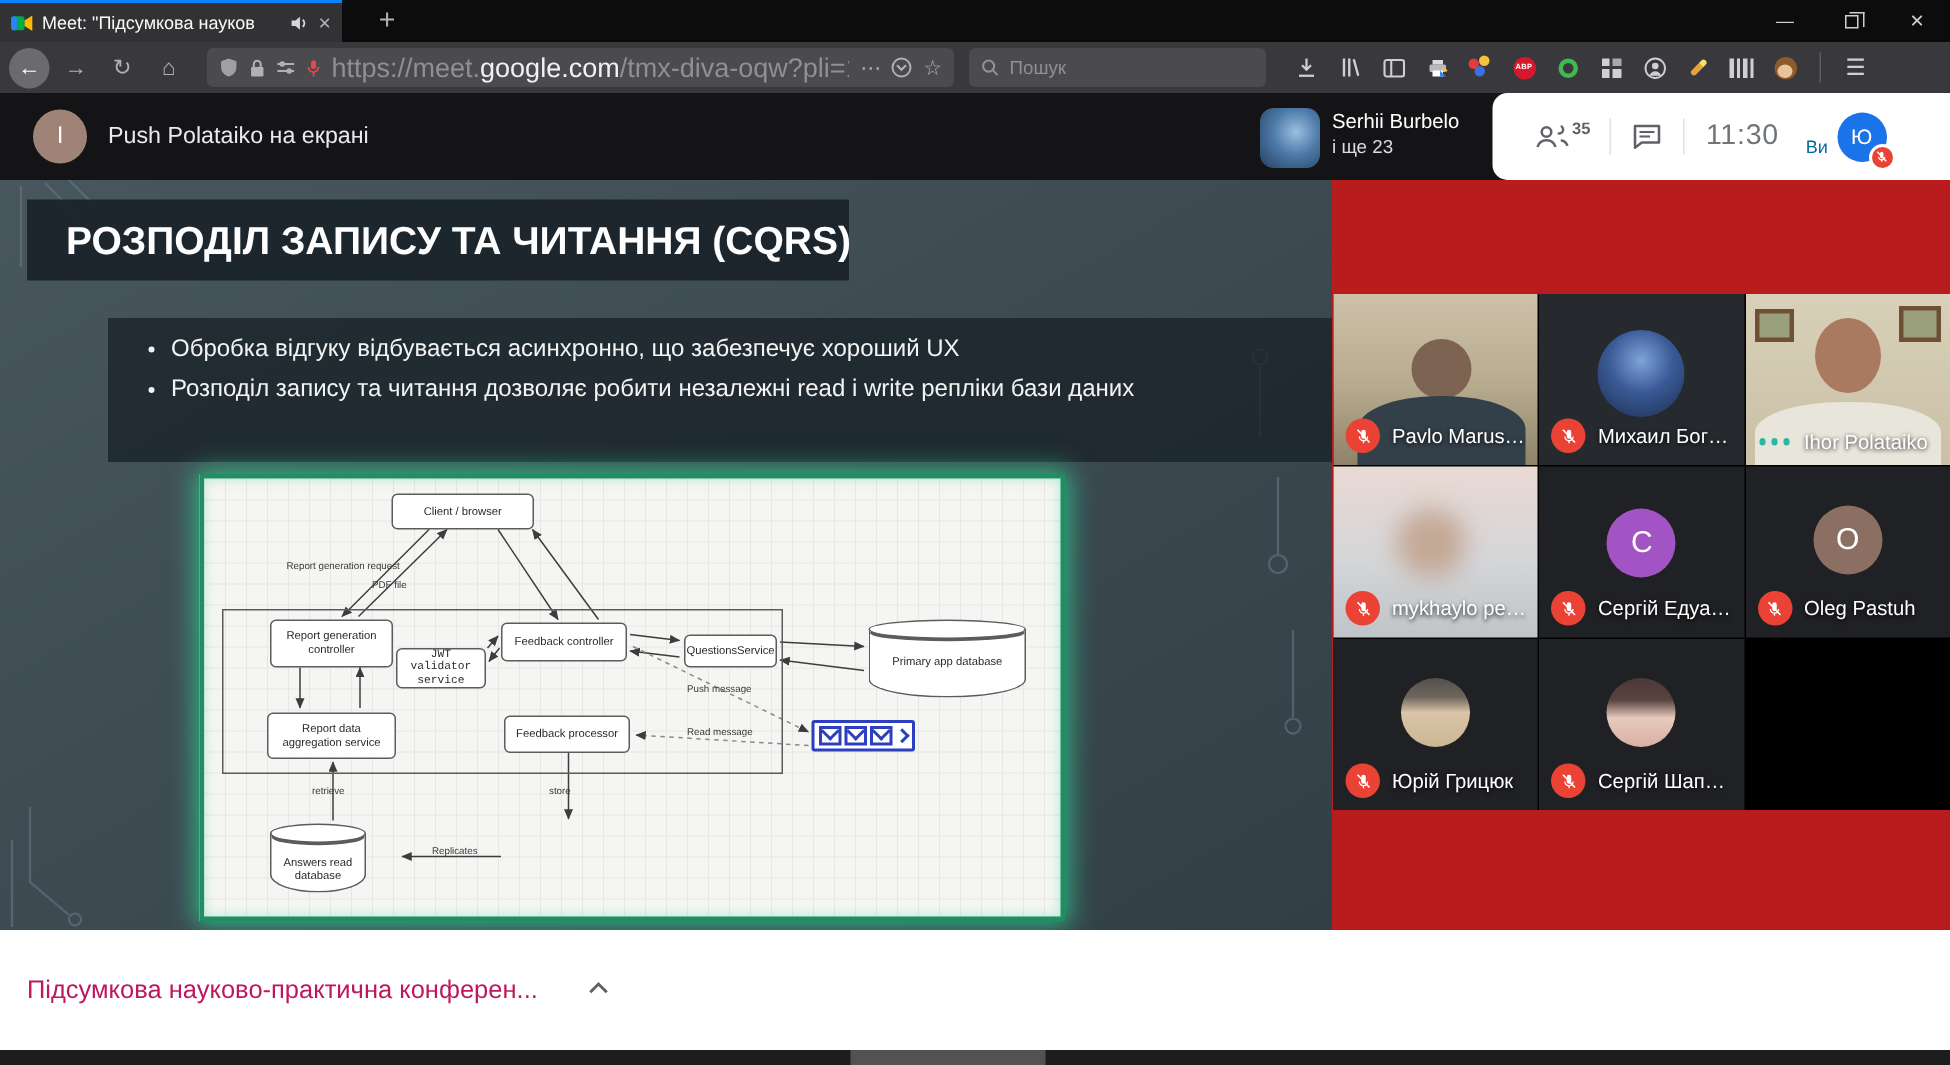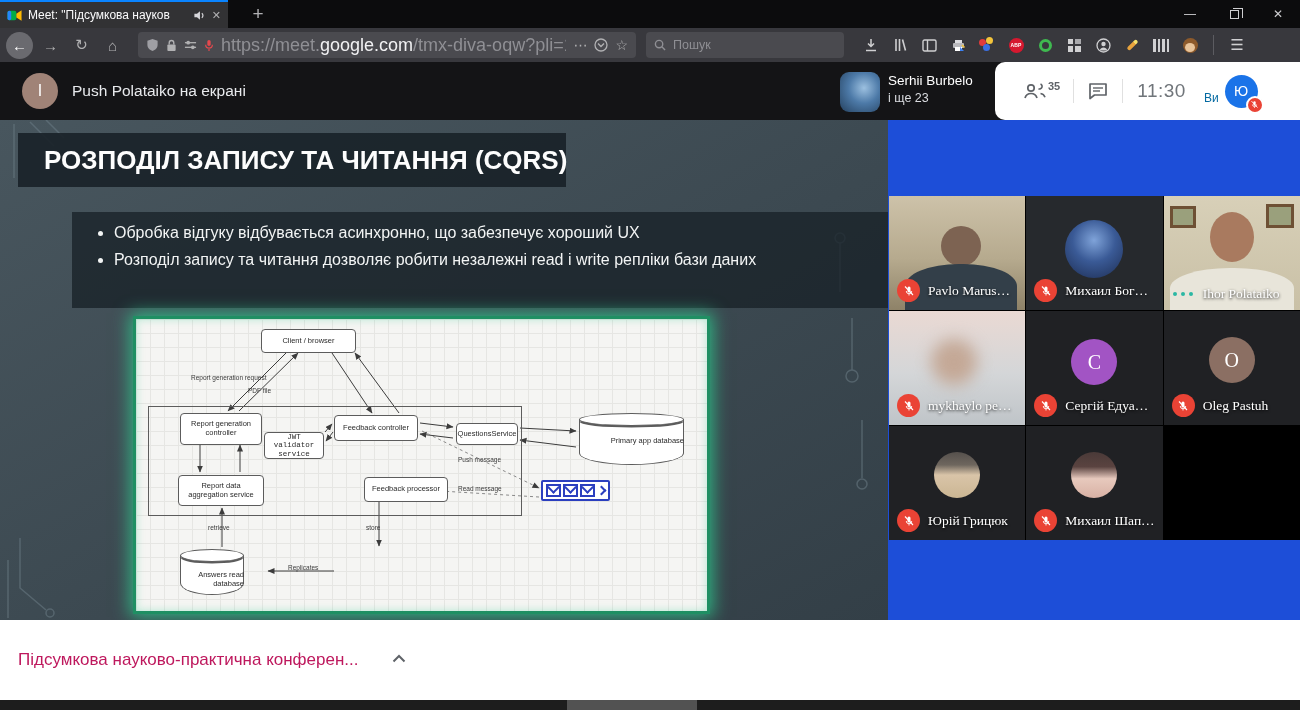--- a/index.html
+++ b/index.html
@@ -99,31 +99,31 @@
     box-shadow:0 0 16px 3px rgba(46,204,143,.8), inset 0 0 8px rgba(46,204,143,.35);}
   .dg-arrows{position:absolute;left:0;top:0;pointer-events:none;}
   .node{position:absolute;border:1px solid #5c5c5c;border-radius:4px;background:#fff;color:#2a2a2a;
     font-size:7.5px;line-height:1.15;display:flex;align-items:center;justify-content:center;text-align:center;padding:1px 2px;}
   .boundary{position:absolute;border:1px solid #5c5c5c;background:transparent;}
   .cyl{position:absolute;}
   .cyl .body{position:absolute;left:0;right:0;top:6px;bottom:0;background:#fff;border:1px solid #5c5c5c;border-top:none;
     border-radius:0 0 50% 50% / 0 0 12px 12px;}
   .cyl .top{position:absolute;left:0;right:0;top:0;height:13px;background:#fff;border:1px solid #5c5c5c;border-radius:50%;
     box-shadow:0 2.5px 0 -1px #5c5c5c;}
-  .cyl .lbl{position:absolute;left:0;right:0;top:45%;text-align:right;font-size:7.5px;color:#2a2a2a;}
+  .cyl .lbl{position:absolute;left:0;right:0;top:45%;text-align:center;font-size:7.5px;color:#2a2a2a;}
   .dlabel{position:absolute;font-size:6.5px;color:#3a3a3a;white-space:nowrap;}
   .queue{position:absolute;display:flex;align-items:center;gap:2px;border:2px solid #2b3fbf;background:#fff;
     padding:2px 3px;border-radius:2px;}
   .env{width:15px;height:13px;border:2px solid #2b3fbf;background:#fff;position:relative;}
   .env:before{content:"";position:absolute;left:0;top:0;width:7px;height:7px;border-right:2px solid #2b3fbf;
     border-bottom:2px solid #2b3fbf;transform:translate(1px,-3px) rotate(45deg);}
   .qtail{width:7px;height:7px;border-top:2px solid #2b3fbf;border-right:2px solid #2b3fbf;transform:rotate(45deg);margin-left:1px;}
 
   
-  .videos{position:absolute;left:888px;top:120px;width:412px;height:500px;background:#1d4ed8;font-family:Liberation Serif, serif;}
+  .videos{position:absolute;left:888px;top:120px;width:412px;height:500px;background:#b91c1c;}
   .tilegrid{position:absolute;left:1px;top:76px;width:411px;height:344px;display:grid;
     grid-template-columns:repeat(3,1fr);grid-template-rows:repeat(3,1fr);gap:1px;background:#000;}
   .tile{position:relative;overflow:hidden;background:#202124;}
   .namebar{position:absolute;left:8px;bottom:8px;display:flex;align-items:center;gap:8px;z-index:3;}
   .micoff{width:23px;height:23px;border-radius:50%;background:#ea4335;display:flex;align-items:center;justify-content:center;flex:0 0 auto;}
   .vname{font-size:13.5px;color:#fff;text-shadow:0 1px 3px rgba(0,0,0,.9);white-space:nowrap;}
   .dots{display:flex;gap:3.5px;width:23px;justify-content:center;flex:0 0 auto;}
   .dots i{width:4.5px;height:4.5px;border-radius:50%;background:#2bb8a3;}
   .sil-head{position:absolute;border-radius:50%;z-index:1;}
   .sil-body{position:absolute;border-radius:48% 48% 0 0;z-index:1;}
@@ -406,21 +406,21 @@
       <div class="node" style="left:44px;top:94px;width:82px;height:32px;">Report generation controller</div>
       <div class="node" style="left:128px;top:113px;width:60px;height:27px;font-family:Liberation Mono, monospace;">JWT validator service</div>
       <div class="node" style="left:198px;top:96px;width:84px;height:26px;">Feedback controller</div>
       <div class="node" style="left:320px;top:104px;width:62px;height:22px;">QuestionsService</div>
       <div class="cyl" style="left:443px;top:94px;width:105px;height:52px;">
         <span class="body"></span>
           <span class="top"></span>
         <span class="lbl">Primary app database</span>
       </div>
       <div class="node" style="left:42px;top:156px;width:86px;height:31px;">Report data aggregation service</div>
-      <div class="node" style="left:200px;top:158px;width:84px;height:25px;margin-left:28px;">Feedback processor</div>
+      <div class="node" style="left:200px;top:158px;width:84px;height:25px;">Feedback processor</div>
       <div class="queue" style="left:405px;top:161px;">
         <span class="env"></span>
           <span class="env"></span>
           <span class="env"></span>
           <span class="qtail"></span>
       </div>
       <div class="cyl" style="left:44px;top:230px;width:64px;height:46px;">
         <span class="body"></span>
           <span class="top"></span>
         <span class="lbl">Answers read database</span>
@@ -550,21 +550,21 @@
         <span class="circle-avatar" style="left:calc(50% - 23px);top:26px;width:46px;height:46px;background:linear-gradient(180deg,#4a3a38 0%,#5a4340 32%,#e7c9bd 58%,#d8b1a4 100%);"></span>
         <div class="namebar">
           <span class="micoff">
               <svg width="12" height="12" viewBox="0 0 24 24">
                 <path d="M12 15a3 3 0 003-3V6a3 3 0 00-6 0v6a3 3 0 003 3z" fill="#fff"></path>
                 <path d="M17.5 12a5.5 5.5 0 01-11 0" stroke="#fff" stroke-width="1.8" fill="none"></path>
                 <line x1="12" y1="17.5" x2="12" y2="21" stroke="#fff" stroke-width="1.8"></line>
                 <line x1="4" y1="3" x2="20" y2="20" stroke="#fff" stroke-width="2.2"></line>
               </svg>
             </span>
-          <span class="vname">Михаил Шап…</span>
+          <span class="vname">Сергій Шап…</span>
         </div>
       </div>
 
     </div>
   </div>
 
   <div class="callbar">
     <div class="cb-title">Підсумкова науково-практична конферен...</div>
     <svg class="cb-caret" width="14" height="9" viewBox="0 0 14 9">
         <path d="M1.5 7.5 L7 2 L12.5 7.5" stroke="#5f6368" stroke-width="2" fill="none"></path>

